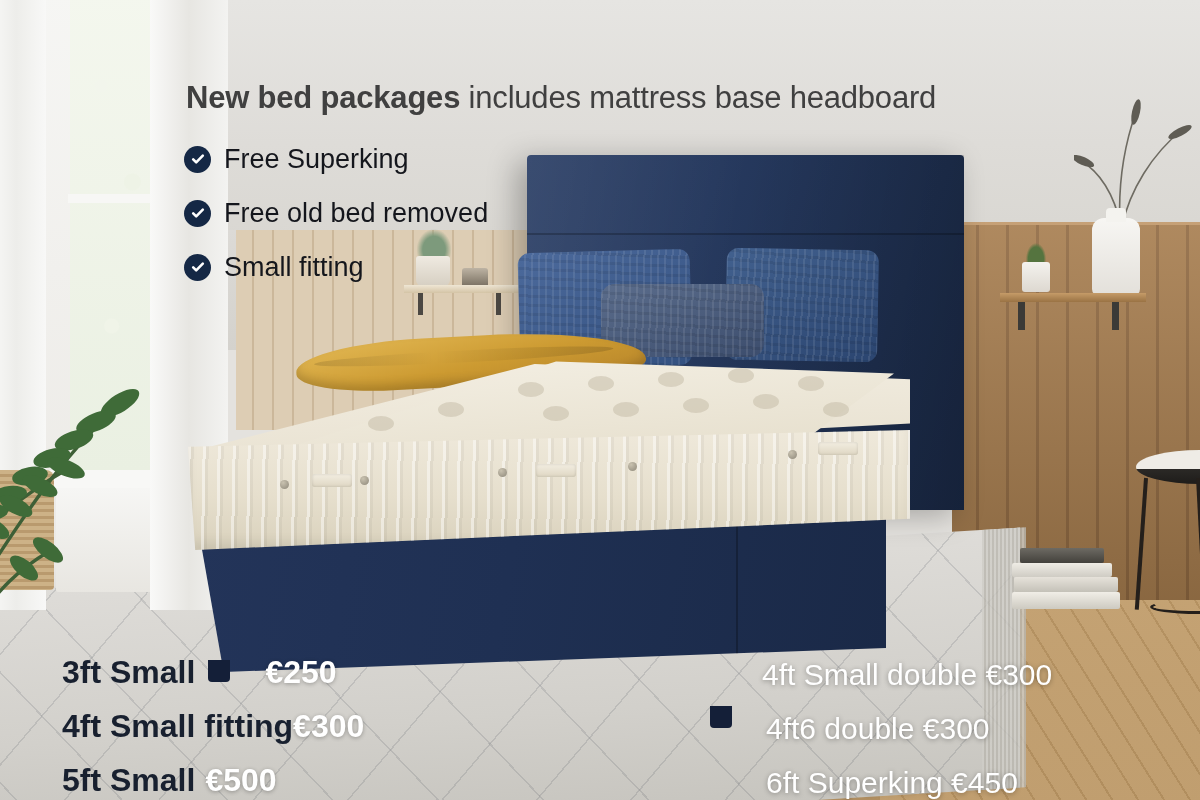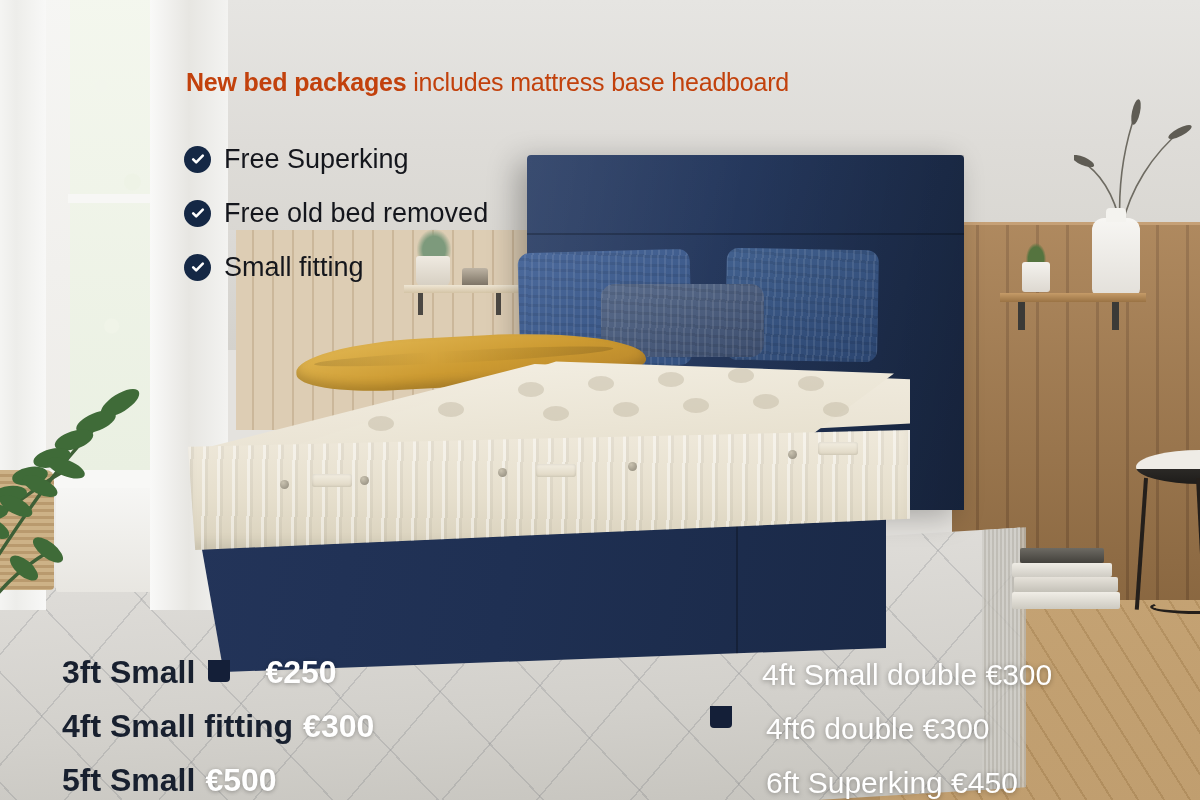--- a/index.html
+++ b/index.html
@@ -184,39 +184,39 @@
       rgba(255,255,255,.45) 0 3px,
       rgba(0,0,0,.045) 3px 6px,
       transparent 6px 15px);}
   .vent{position:absolute;width:9px;height:9px;border-radius:50%;
     background:radial-gradient(circle at 35% 30%,#c9c2b0,#8e887a);}
   .handle{position:absolute;width:40px;height:13px;border-radius:3px;
     background:linear-gradient(180deg,#f3eee2,#ded6c2);
     box-shadow:inset 0 0 3px rgba(0,0,0,.15);}
 
   
-  .headline{position:absolute;left:186px;top:68px;
-    font-size:25px;color:#c2410c;letter-spacing:-.2px;white-space:nowrap;}
+  .headline{position:absolute;left:186px;top:80px;
+    font-size:31px;color:#404040;letter-spacing:-.2px;white-space:nowrap;}
   .headline b{font-weight:700;}
   .headline span.rest{font-weight:400;}
 
   .bullets{position:absolute;left:184px;top:132px;}
   .bullet{display:flex;align-items:center;gap:13px;height:54px;}
   .chk{width:27px;height:27px;border-radius:50%;background:#152845;
     display:flex;align-items:center;justify-content:center;flex:0 0 auto;}
   .chk svg{display:block;}
   .bullet .btxt{font-size:27px;color:#14161c;white-space:nowrap;}
 
   .price-left{position:absolute;left:62px;top:645px;}
   .price-left .row{height:54px;white-space:nowrap;line-height:54px;}
   .price-left .sz{font-size:32px;font-weight:600;color:#18202f;}
   .price-left .pr{font-size:32px;font-weight:600;color:#ffffff;
     text-shadow:0 1px 4px rgba(0,0,0,.30);}
   .price-left .r0 .pr{margin-left:70px;}
-  .price-left .r1 .pr{margin-left:10px;}
+  .price-left .r1 .pr{}
   .price-left .r2 .pr{margin-left:10px;}
 
   .price-right{position:absolute;left:762px;top:648px;}
   .price-right .row{height:54px;white-space:nowrap;line-height:54px;
     font-size:30px;font-weight:500;color:#ffffff;
     text-shadow:0 1px 5px rgba(0,0,0,.35);}
   .price-right .r1{padding-left:4px;}
   .price-right .r2{padding-left:4px;}
 </style>
 </head>

